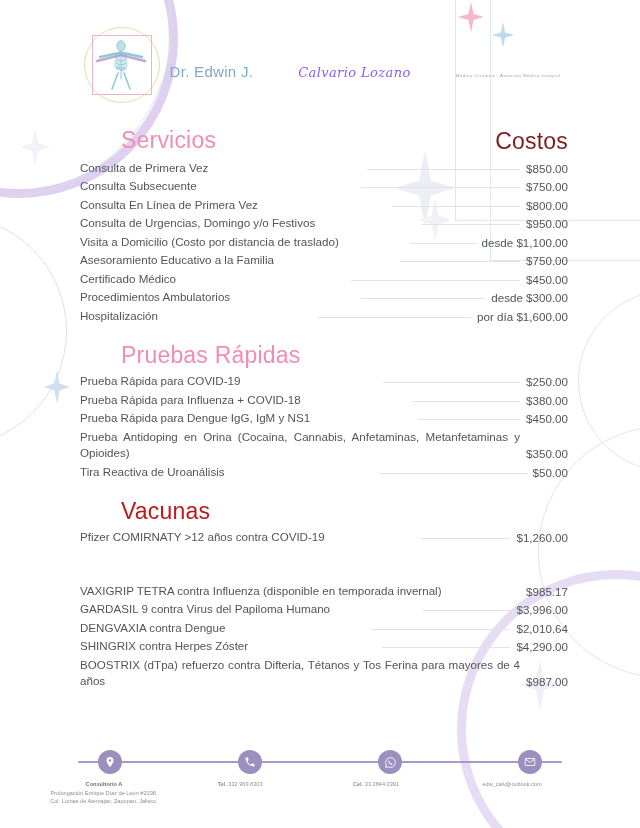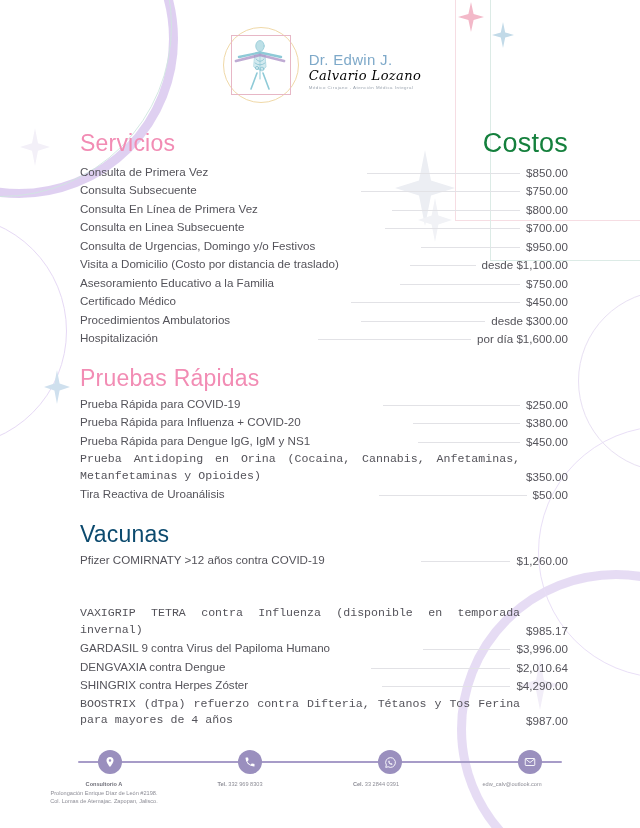--- a/index.html
+++ b/index.html
@@ -116,35 +116,36 @@
   .logo-square {
     position: absolute;
     width: 58px; height: 58px;
     border: 1.4px solid #e7b7c6;
     left: 12px; top: 12px;
   }
   .logo-fig { position: absolute; left: 12px; top: 12px; }
 
   .brand {
     display: flex;
-    flex-direction: column;
-    align-items: flex-start;
+    flex-direction: row;
+    align-items: flex-end;
     line-height: 1;
     padding-top: 14px;
+    gap: 45px;
   }
   .brand-name {
     font-size: 15px;
     color: #7ea9c9;
     letter-spacing: .3px;
   }
   .brand-script {
     font-family: "DejaVu Serif", serif;
     font-style: italic;
     font-size: 13px;
-    color: #000000;
+    color: #8b5cf6;
     margin-top: 2px;
     letter-spacing: .4px;
   }
   .brand-tag {
     font-size: 4.4px;
     color: #9aa3ae;
     margin-top: 4px;
     letter-spacing: .5px;
     white-space: nowrap;
   }
@@ -152,55 +153,56 @@
   
   .content {
     position: relative;
     padding: 0 72px 0 80px;
     z-index: 3;
   }
   .section + .section { margin-top: 18px; }
 
   .section-head {
     display: flex;
-    align-items: center;
+    align-items: flex-start;
     justify-content: space-between;
     margin-bottom: 5px;
+    margin-left: 41px;
   }
   .section-title {
     font-size: 23px;
     color: #f28cb4;
     letter-spacing: .2px;
     line-height: 1.1;
   }
-  .section-title.vacunas { color: #0c4a6e; }
+  .section-title.vacunas { color: #b91c1c; }
   .costs-label {
-    font-size: 27px;
-    color: #15803d;
+    font-size: 23px;
+    color: #7f1d1d;
     letter-spacing: .2px;
   }
 
   .row {
     display: flex;
     align-items: flex-end;
     justify-content: space-between;
     gap: 6px;
     position: relative;
     margin-bottom: 1px;
   }
   .row-name {
     font-size: 11.6px;
     color: #54535a;
     line-height: 1.42;
     text-align: justify;
     flex: 1 1 auto;
     position: relative;
     padding-bottom: 1px;
   }
-  .row-name.two-line { text-align-last: left; font-family: Liberation Mono, monospace; }
+  .row-name.two-line { text-align-last: left; }
   .row-price {
     font-size: 11.6px;
     color: #54535a;
     line-height: 1.42;
     white-space: nowrap;
     flex: none;
     text-align: right;
   }
   .leader {
     flex: 1 1 auto;
@@ -325,25 +327,20 @@
             <div class="row-name">Consulta Subsecuente</div>
             <div class="leader"></div>
             <div class="row-price">$750.00</div>
           </div>
           <div class="row">
             <div class="row-name">Consulta En Línea de Primera Vez</div>
             <div class="leader"></div>
             <div class="row-price">$800.00</div>
           </div>
           <div class="row">
-            <div class="row-name">Consulta en Linea Subsecuente</div>
-            <div class="leader"></div>
-            <div class="row-price">$700.00</div>
-          </div>
-          <div class="row">
             <div class="row-name">Consulta de Urgencias, Domingo y/o  Festivos</div>
             <div class="leader"></div>
             <div class="row-price">$950.00</div>
           </div>
           <div class="row">
             <div class="row-name">Visita a Domicilio (Costo por distancia de traslado)</div>
             <div class="leader"></div>
             <div class="row-price">desde $1,100.00</div>
           </div>
           <div class="row">
@@ -370,21 +367,21 @@
         <div class="section">
           <div class="section-head">
             <div class="section-title">Pruebas Rápidas</div>
           </div>
           <div class="row">
             <div class="row-name">Prueba Rápida para COVID-19</div>
             <div class="leader"></div>
             <div class="row-price">$250.00</div>
           </div>
           <div class="row">
-            <div class="row-name">Prueba Rápida para Influenza + COVID-20</div>
+            <div class="row-name">Prueba Rápida para Influenza + COVID-18</div>
             <div class="leader"></div>
             <div class="row-price">$380.00</div>
           </div>
           <div class="row">
             <div class="row-name">Prueba Rápida para Dengue IgG, IgM y NS1</div>
             <div class="leader"></div>
             <div class="row-price">$450.00</div>
           </div>
           <div class="row">
             <div class="row-name two-line" style="flex: 1 1 auto;">Prueba Antidoping en Orina (Cocaina, Cannabis, Anfetaminas, Metanfetaminas y Opioides)</div>

